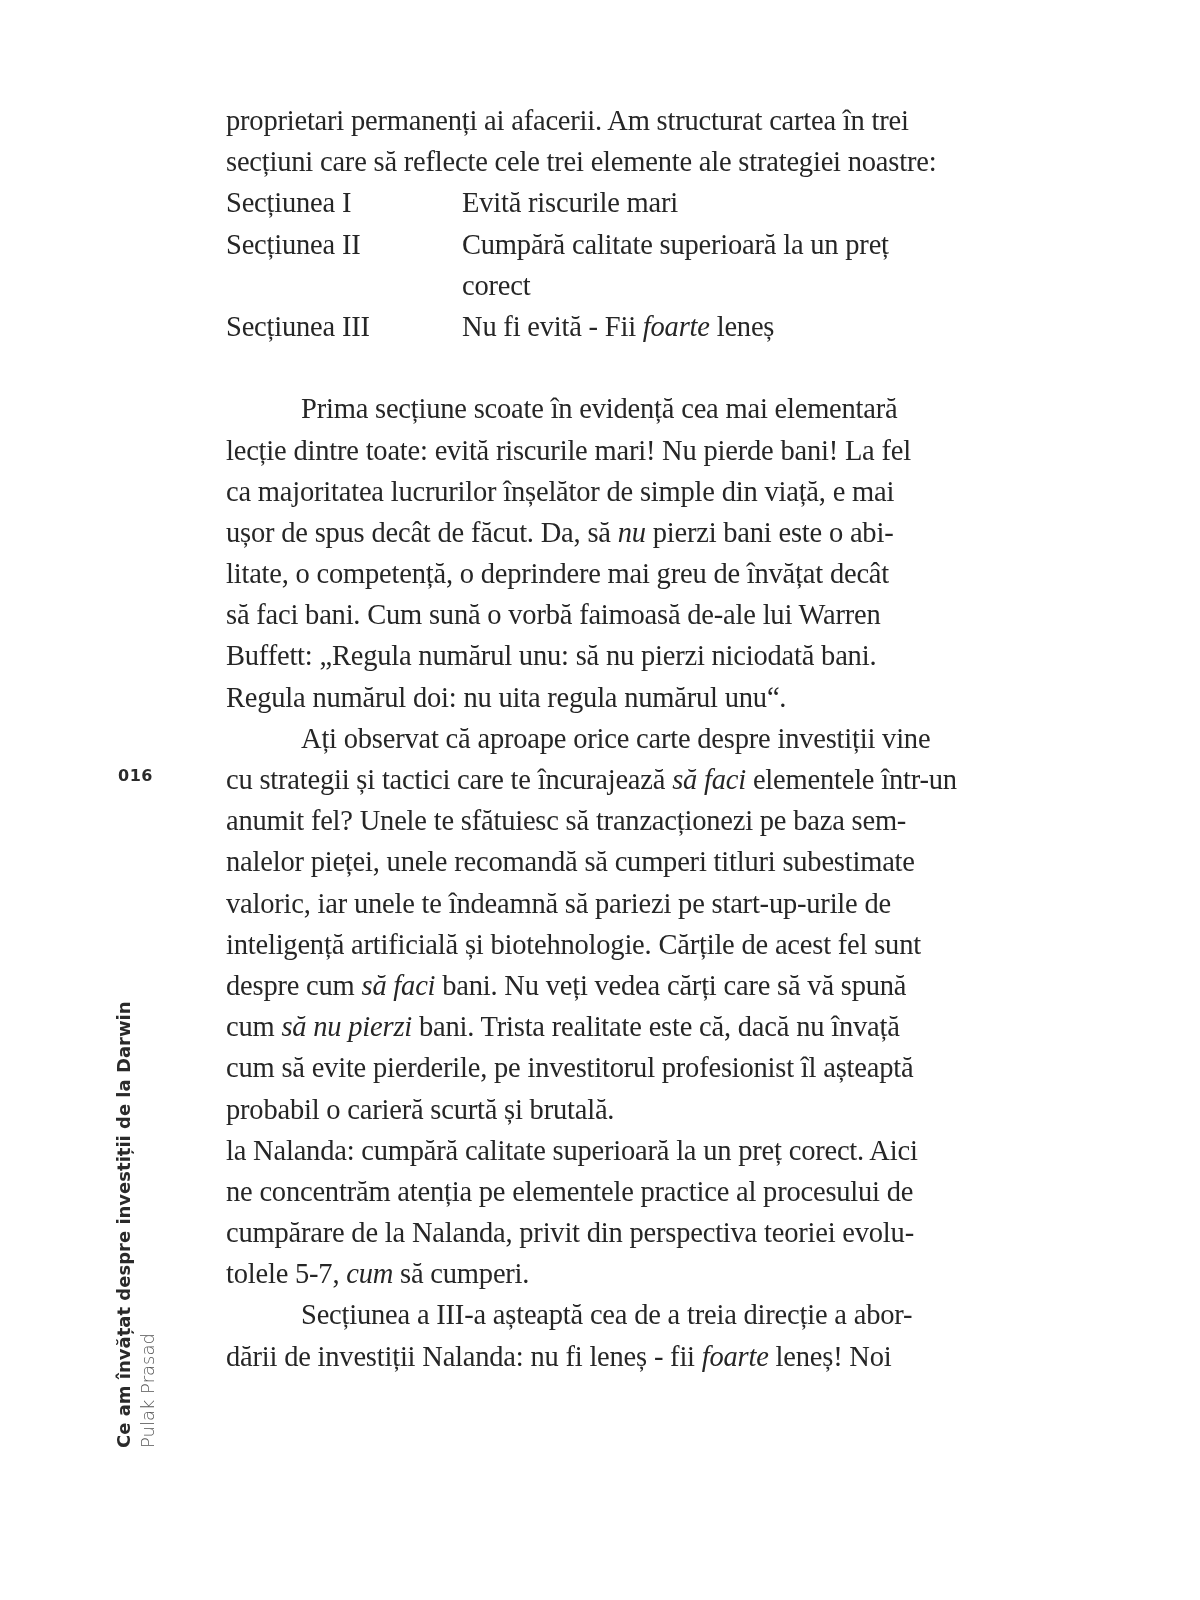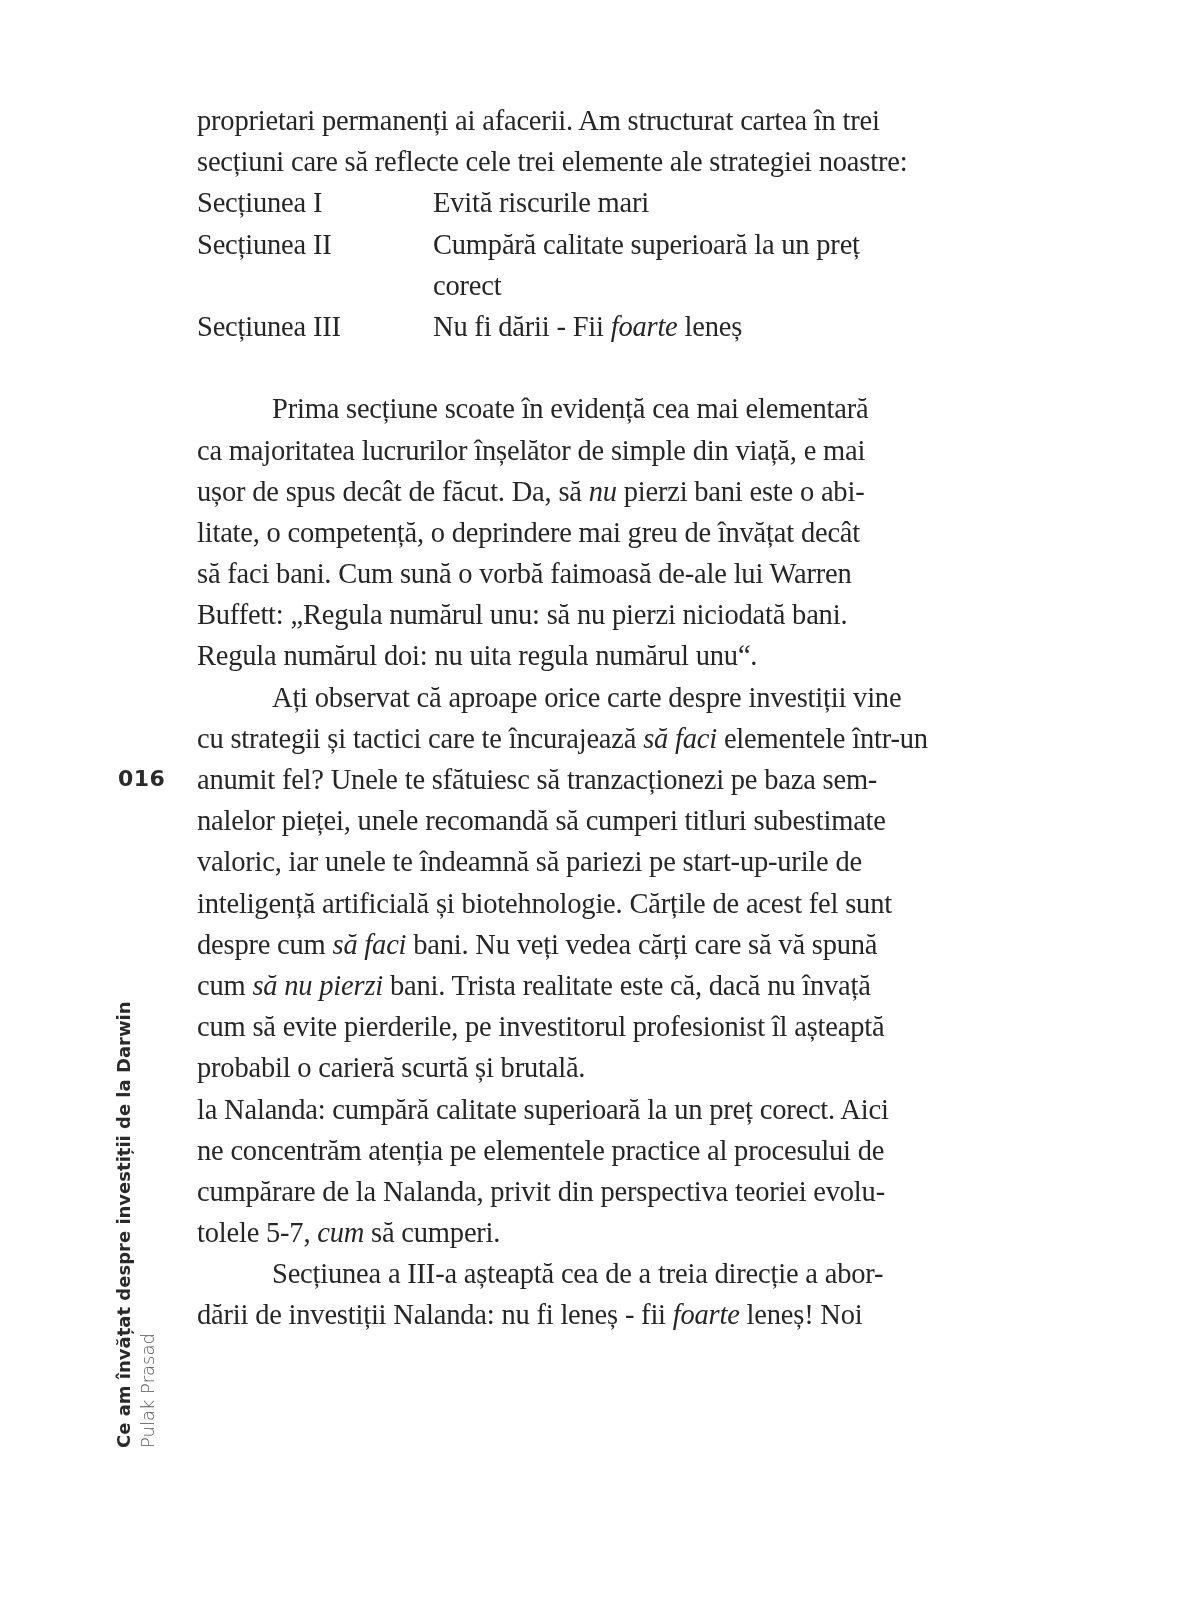--- a/index.html
+++ b/index.html
@@ -4,30 +4,30 @@
   <style>
     html, body { margin: 0; padding: 0; background: #ffffff; }
     body { width: 1200px; height: 1600px; position: relative; overflow: hidden; }
     .page { position: absolute; left: 0; top: 0; width: 1200px; height: 1600px; background: #ffffff; }
     .text {
       position: absolute; left: 197px; top: 100px; width: 800px;
       font-family: "Liberation Serif", "DejaVu Serif", serif;
       font-size: 28.5px; line-height: 41.2px; color: #262626;
       letter-spacing: -0.2px;
     }
-    .line { white-space: nowrap; height: 41.2px; }
+    .line { white-space: nowrap; height: 41.2px; margin-left: 29px; }
     .indent { padding-left: 75px; }
     .sec-row { display: flex; align-items: center; }
     .sec-label { width: 236px; flex: 0 0 236px; }
     .gap { height: 41.2px; }
     em { font-style: italic; }
     .page-number {
       position: absolute; left: 118px; top: 766px;
       font-family: "DejaVu Sans", sans-serif; font-weight: bold;
-      font-size: 22px; color: #2a2a2a; letter-spacing: 0.5px;
+      font-size: 16px; color: #2a2a2a; letter-spacing: 0.5px;
     }
     .spine {
       position: absolute; left: 112px; top: 1448px;
       transform: rotate(-90deg); transform-origin: 0 0;
       font-family: "DejaVu Sans", sans-serif; white-space: nowrap;
     }
     .spine-title { font-weight: bold; font-size: 18px; color: #2a2a2a; line-height: 24px; }
     .spine-author { font-size: 18px; color: #555; font-weight: 300; line-height: 24px; }
   </style>
 </head>
@@ -53,27 +53,28 @@
     <div class="sec-row line">
       <span class="sec-label">Secțiunea II</span>
       <span>Cumpără calitate superioară la un preț</span>
     </div>
     <div class="sec-row line">
       <span class="sec-label"></span>
       <span>corect</span>
     </div>
     <div class="sec-row line">
       <span class="sec-label">Secțiunea III</span>
-      <span><span>Nu fi dării - Fii </span><em>foarte</em><span> leneș</span></span>
+      <span><span>Nu fi evită - Fii </span><em>foarte</em><span> leneș</span></span>
     </div>
 
     <div class="gap"></div>
 
     <div>
         <div class="line indent">Prima secțiune scoate în evidență cea mai elementară</div>
+        <div class="line">lecție dintre toate: evită riscurile mari! Nu pierde bani! La fel</div>
         <div class="line">ca majoritatea lucrurilor înșelător de simple din viață, e mai</div>
         <div class="line"><span>ușor de spus decât de făcut. Da, să </span><em>nu</em><span> pierzi bani este o abi-</span></div>
         <div class="line">litate, o competență, o deprindere mai greu de învățat decât</div>
         <div class="line">să faci bani. Cum sună o vorbă faimoasă de-ale lui Warren</div>
         <div class="line">Buffett: „Regula numărul unu: să nu pierzi niciodată bani.</div>
         <div class="line">Regula numărul doi: nu uita regula numărul unu“.</div>
       </div>
     <div>
         <div class="line indent">Ați observat că aproape orice carte despre investiții vine</div>
         <div class="line"><span>cu strategii și tactici care te încurajează </span><em>să faci</em><span> elementele într-un</span></div>

